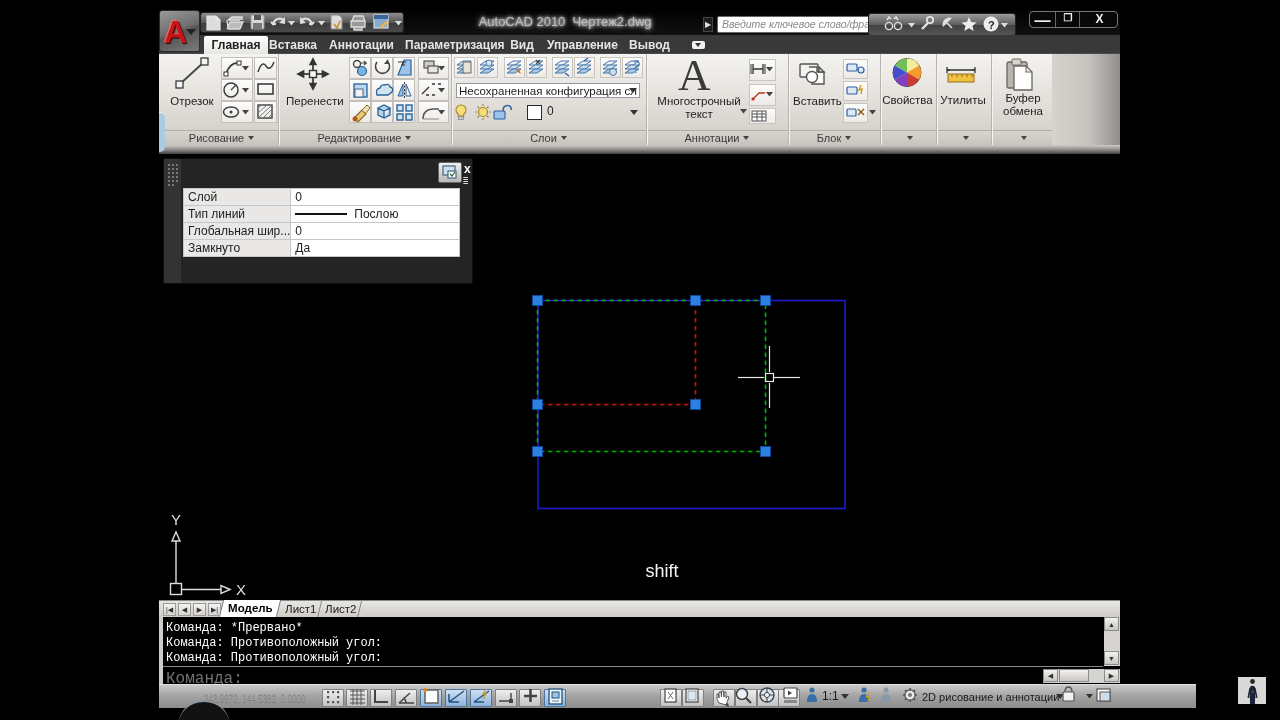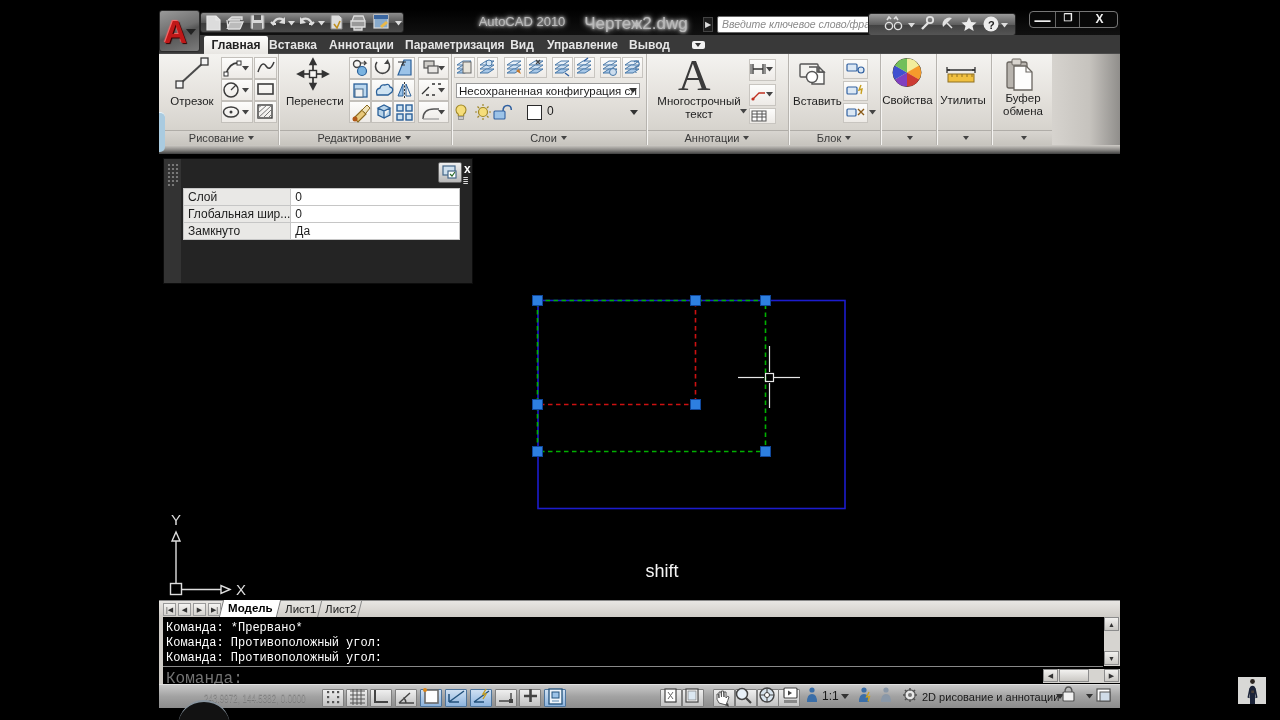--- a/index.html
+++ b/index.html
@@ -5,21 +5,21 @@
 html,body{width:1280px;height:720px;background:#000;font-family:"Liberation Sans",sans-serif;overflow:hidden}
 #stage{position:absolute;left:0;top:0;width:1280px;height:720px;background:#000}
 .abs{position:absolute}
 
 #titlebar{left:159px;top:9px;width:961px;height:26px;background:linear-gradient(#000,#111)}
 #appbtn{left:159px;top:10px;width:41px;height:42px;z-index:6;background:linear-gradient(160deg,#9a9a9a 0%,#6f6f6f 45%,#555 55%,#7c7c7c 100%);border:1px solid #2a2a2a;border-radius:3px}
 #appbtn .A{position:absolute;left:4px;top:3px;font-size:32px;font-weight:bold;color:#c01818;text-shadow:1px 1px 1px #300,-1px -1px 1px #f66}
 #appbtn .dn{position:absolute;right:3px;top:18px;width:0;height:0;border:5px solid transparent;border-top:6px solid #222}
 #qat{left:200px;top:12px;width:204px;height:21px;border-radius:3px;background:linear-gradient(#8d8d8d,#575757 50%,#3c3c3c 51%,#4a4a4a);border:1px solid #222}
 #title1{left:462px;top:14px;width:120px;text-align:center;color:#b9b9b9;font-size:13px;text-shadow:0 0 6px #fff,0 0 3px #fff;letter-spacing:0}
-#title2{left:576px;top:14px;width:120px;text-align:center;color:#b9b9b9;font-size:17px;text-shadow:0 0 6px #fff,0 0 3px #fff}
+#title2{left:552px;top:14px;width:120px;text-align:center;color:#b9b9b9;font-size:13px;text-shadow:0 0 6px #fff,0 0 3px #fff}
 #ic-arrow{left:703px;top:17px;width:10px;height:15px;background:#1c1c1c;border:1px solid #444;color:#ddd;font-size:8px;line-height:14px;text-align:center}
 #icsearch{left:717px;top:16px;width:156px;height:17px;background:#fff;border:1px solid #666;border-radius:2px;color:#8a8a8a;font-size:10.5px;font-style:italic;line-height:15px;padding-left:4px;white-space:nowrap}
 #icbar{left:868px;top:13px;width:148px;height:23px;border-radius:3px;background:linear-gradient(#9a9a9a,#5f5f5f 50%,#414141 51%,#555);border:1px solid #222}
 #winbtns{left:1029px;top:11px;width:89px;height:17px;border:1px solid #777;border-radius:4px;background:#080808}
 #winbtns .wb{position:absolute;top:0;height:15px;color:#f0f0f0;text-align:center;font-weight:bold}
 
 #tabrow{left:159px;top:35px;width:961px;height:19px;background:#393939;border-bottom:1px solid #4a4a4a}
 .rtab{position:absolute;top:2px;height:17px;color:#e6e6e6;font-size:12px;line-height:17px;text-align:center;font-weight:bold}
 #tab-active{position:absolute;left:45px;top:1px;height:18px;width:64px;background:linear-gradient(#fdfdfc,#e8e6e2);color:#222;border-radius:2px 2px 0 0;font-size:12px;line-height:18px;text-align:center;font-weight:bold}
 #ribmin{left:692px;top:41px;width:13px;height:8px;background:#f2f2f2;border-radius:2px}
@@ -56,21 +56,21 @@
 .laytab{position:absolute;top:0;height:17px;color:#222;font-size:11.5px;line-height:16px;text-align:center;transform:skewX(-14deg);border-right:1px solid #888}
 
 #cmdwrap{left:159px;top:617px;width:961px;height:67px;background:#000;border-left:4px solid #cfccc7}
 #cmdhist{position:absolute;left:3px;top:4px;font-family:"Liberation Mono",monospace;font-size:12px;color:#fff;line-height:15px;white-space:pre}
 #cmdsep{position:absolute;left:0;top:49px;width:940px;height:1px;background:#888}
 #cmdin{position:absolute;left:3px;top:53px;font-family:"Liberation Mono",monospace;font-size:16px;color:#737373}
 #vsb{position:absolute;left:941px;top:0;width:16px;height:49px;background:#d6d4d0}
 #hsb{position:absolute;left:880px;top:52px;width:77px;height:14px;background:#d6d4d0}
 .sbtn{position:absolute;background:linear-gradient(#f2f1ef,#cac8c4);border:1px solid #8c8c8c;color:#333;text-align:center}
 
-#statusbar{left:159px;top:684px;width:961px;height:24px;background:linear-gradient(#c9c9c9,#a2a2a2 50%,#8c8c8c);border-top:1px solid #e0e0e0}
+#statusbar{left:159px;top:684px;width:1037px;height:24px;background:linear-gradient(#c9c9c9,#a2a2a2 50%,#8c8c8c);border-top:1px solid #e0e0e0}
 #coords{position:absolute;left:45px;top:8px;font-size:10px;color:#9c9c9c;letter-spacing:0.2px;text-shadow:0 1px 0 #777;transform:scaleX(0.78);transform-origin:0 0}
 .tgl{position:absolute;top:4px;width:22px;height:18px;border:1px solid #7f7f7f;background:linear-gradient(#efefef,#c2c2c2);border-radius:1px}
 .tgl.on{background:linear-gradient(#cfe0f2,#8db4de);border-color:#4d749c}
 #modesel{position:absolute;left:763px;top:3px;width:140px;height:19px;white-space:nowrap;font-size:11px;color:#1a1a1a;line-height:19px}
 
 #person{left:1238px;top:677px;width:28px;height:27px;background:#d7d7d5}
 #vidcirc{left:178px;top:700px;width:52px;height:52px;border-radius:50%;background:#121212;border-top:2px solid #8a96a0}
 </style></head>
 <body>
 <div id="stage">
@@ -441,20 +441,24 @@
         </svg></div>
     <div id="pal-x">x</div>
       <div class="abs" style="left:299px;top:18px;width:11px;height:8px;color:#ddd;font-size:9px;line-height:4px;font-weight:bold">=<br>=</div>
     <table class="qp">
       <tbody>
       <tr>
             <td class="k">Слой</td>
             <td class="v">0</td>
           </tr>
       <tr>
+            <td class="k">Тип линий</td>
+            <td class="v"><span style="display:inline-block;width:52px;border-top:2px solid #111;vertical-align:3px;margin-right:7px"></span>Послою</td>
+          </tr>
+      <tr>
             <td class="k">Глобальная шир...</td>
             <td class="v">0</td>
           </tr>
       <tr>
             <td class="k">Замкнуто</td>
             <td class="v">Да</td>
           </tr>
     </tbody>
       </table>
   </div>

